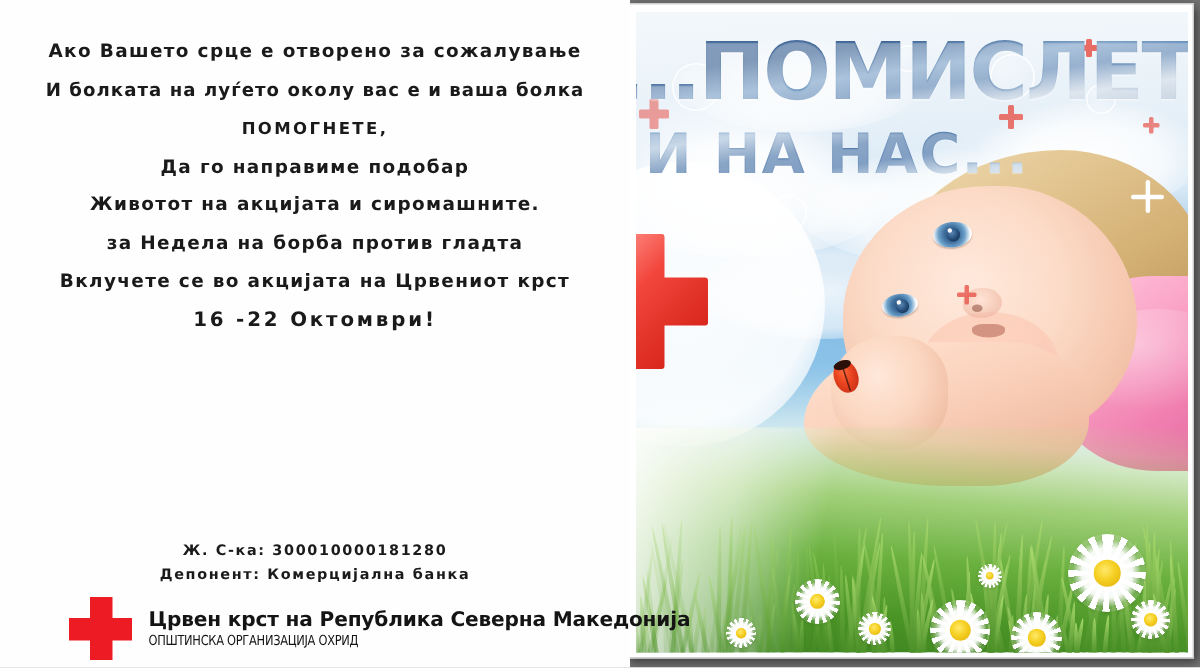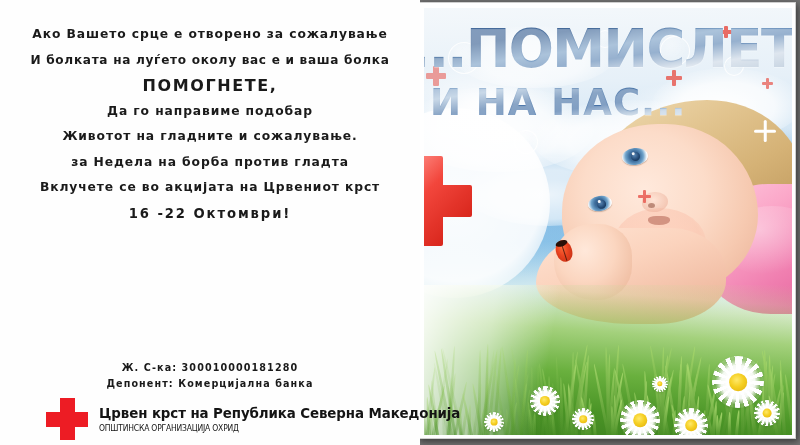--- a/index.html
+++ b/index.html
@@ -45,21 +45,21 @@
     font-family: "DejaVu Sans", sans-serif;
     font-size: 12.3px;
     font-weight: 700;
     color: #1a1a1a;
     letter-spacing: 0.9px;
     line-height: 25.5px;
     white-space: nowrap;
   }
   .appeal-line.l2 { font-size: 12.1px; letter-spacing: 0.7px; }
   .appeal-line.caps {
-    font-size: 16px;
+    font-size: 11px;
     letter-spacing: 1.6px;
   }
   .appeal-line.date {
     font-size: 13.2px;
     letter-spacing: 1.9px;
   }
 
   .donate-block {
     position: absolute;
     left: 8px;
@@ -542,21 +542,21 @@
 
 <div id="poster">
 
   <div class="left-col">
 
     <div class="appeal-block">
       <div class="appeal-line">Ако Вашето срце е отворено за сожалување</div>
       <div class="appeal-line l2">И болката на луѓето околу вас е и ваша болка</div>
       <div class="appeal-line caps">ПОМОГНЕТЕ,</div>
       <div class="appeal-line">Да го направиме подобар</div>
-      <div class="appeal-line">Животот на гладните и сожалување.</div>
+      <div class="appeal-line">Животот на акцијата и сиромашните.</div>
       <div class="appeal-line">за Недела на борба против гладта</div>
       <div class="appeal-line">Вклучете се во акцијата на Црвениот крст</div>
       <div class="appeal-line date">16 -22 Октомври!</div>
     </div>
 
 
 
     <div class="bank-block">
       <div class="bank-line">Ж. С-ка:  300010000181280</div>
       <div class="bank-line">Депонент: Комерцијална банка</div>

